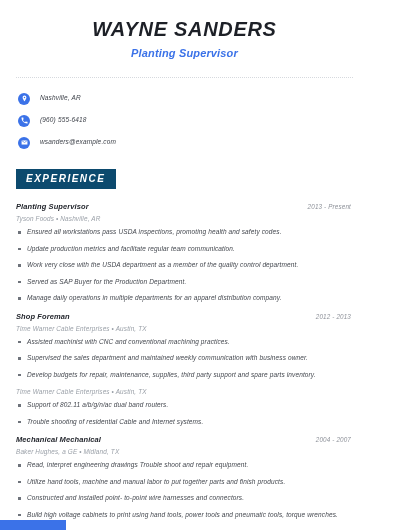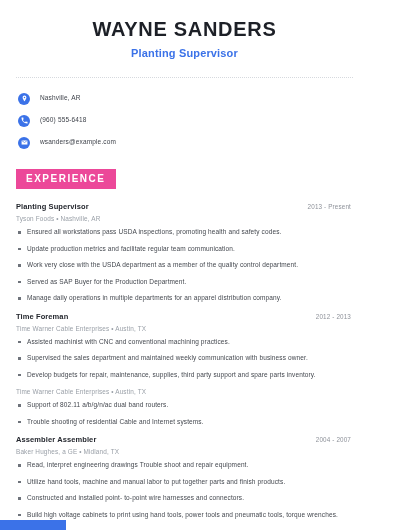--- a/index.html
+++ b/index.html
@@ -15,20 +15,21 @@
     position: relative;
   }
   .page {
     width: 369px;
     height: 530px;
     background: #ffffff;
     position: relative;
     box-sizing: border-box;
     padding: 0 16px;
     overflow: hidden;
+    font-style: italic;
   }
 
   
   .header {
     padding-top: 18px;
     text-align: center;
   }
   .full-name {
     font-size: 20px;
     font-weight: bold;
@@ -84,21 +85,21 @@
     letter-spacing: 0.15px;
     line-height: 1;
   }
 
   
   .section {
     margin-top: 16px;
   }
   .section-badge {
     display: inline-block;
-    background: #ec4899;
+    background: #0c4a6e;
     color: #ffffff;
     font-size: 10px;
     font-weight: bold;
     letter-spacing: 1.5px;
     padding: 5px 11px 5px 10px;
     line-height: 1;
   }
 
   
   .jobs {
@@ -224,42 +225,42 @@
           <li class="bullet">Ensured all workstations pass USDA inspections, promoting health and safety codes.</li>
           <li class="bullet">Update production metrics and facilitate regular team communication.</li>
           <li class="bullet">Work very close with the USDA department as a member of the quality control department.</li>
           <li class="bullet">Served as SAP Buyer for the Production Department.</li>
           <li class="bullet">Manage daily operations in multiple departments for an apparel distribution company.</li>
         </ul>
       </div>
 
       <div class="job">
         <div class="job-head">
-          <span class="job-role">Time Foreman</span>
+          <span class="job-role">Shop Foreman</span>
           <span class="job-dates">2012 - 2013</span>
         </div>
         <div class="job-meta">Time Warner Cable Enterprises  •  Austin, TX</div>
         <ul class="bullets">
           <li class="bullet">Assisted machinist with CNC and conventional machining practices.</li>
           <li class="bullet">Supervised the sales department and maintained weekly communication with business owner.</li>
           <li class="bullet">Develop budgets for repair, maintenance, supplies, third party support and spare parts inventory.</li>
         </ul>
       </div>
 
       <div class="job">
         <div class="job-meta">Time Warner Cable Enterprises  •  Austin, TX</div>
         <ul class="bullets">
           <li class="bullet">Support of 802.11 a/b/g/n/ac dual band routers.</li>
           <li class="bullet">Trouble shooting of residential Cable and Internet systems.</li>
         </ul>
       </div>
 
       <div class="job">
         <div class="job-head">
-          <span class="job-role">Assembler Assembler</span>
+          <span class="job-role">Mechanical Mechanical</span>
           <span class="job-dates">2004 - 2007</span>
         </div>
         <div class="job-meta">Baker Hughes, a GE  •  Midland, TX</div>
         <ul class="bullets">
           <li class="bullet">Read, interpret engineering drawings Trouble shoot and repair equipment.</li>
           <li class="bullet">Utilize hand tools, machine and manual labor to put together parts and finish products.</li>
           <li class="bullet">Constructed and installed point- to-point wire harnesses and connectors.</li>
           <li class="bullet">Build high voltage cabinets to print using hand tools, power tools and pneumatic tools, torque wrenches.</li>
         </ul>
       </div>

